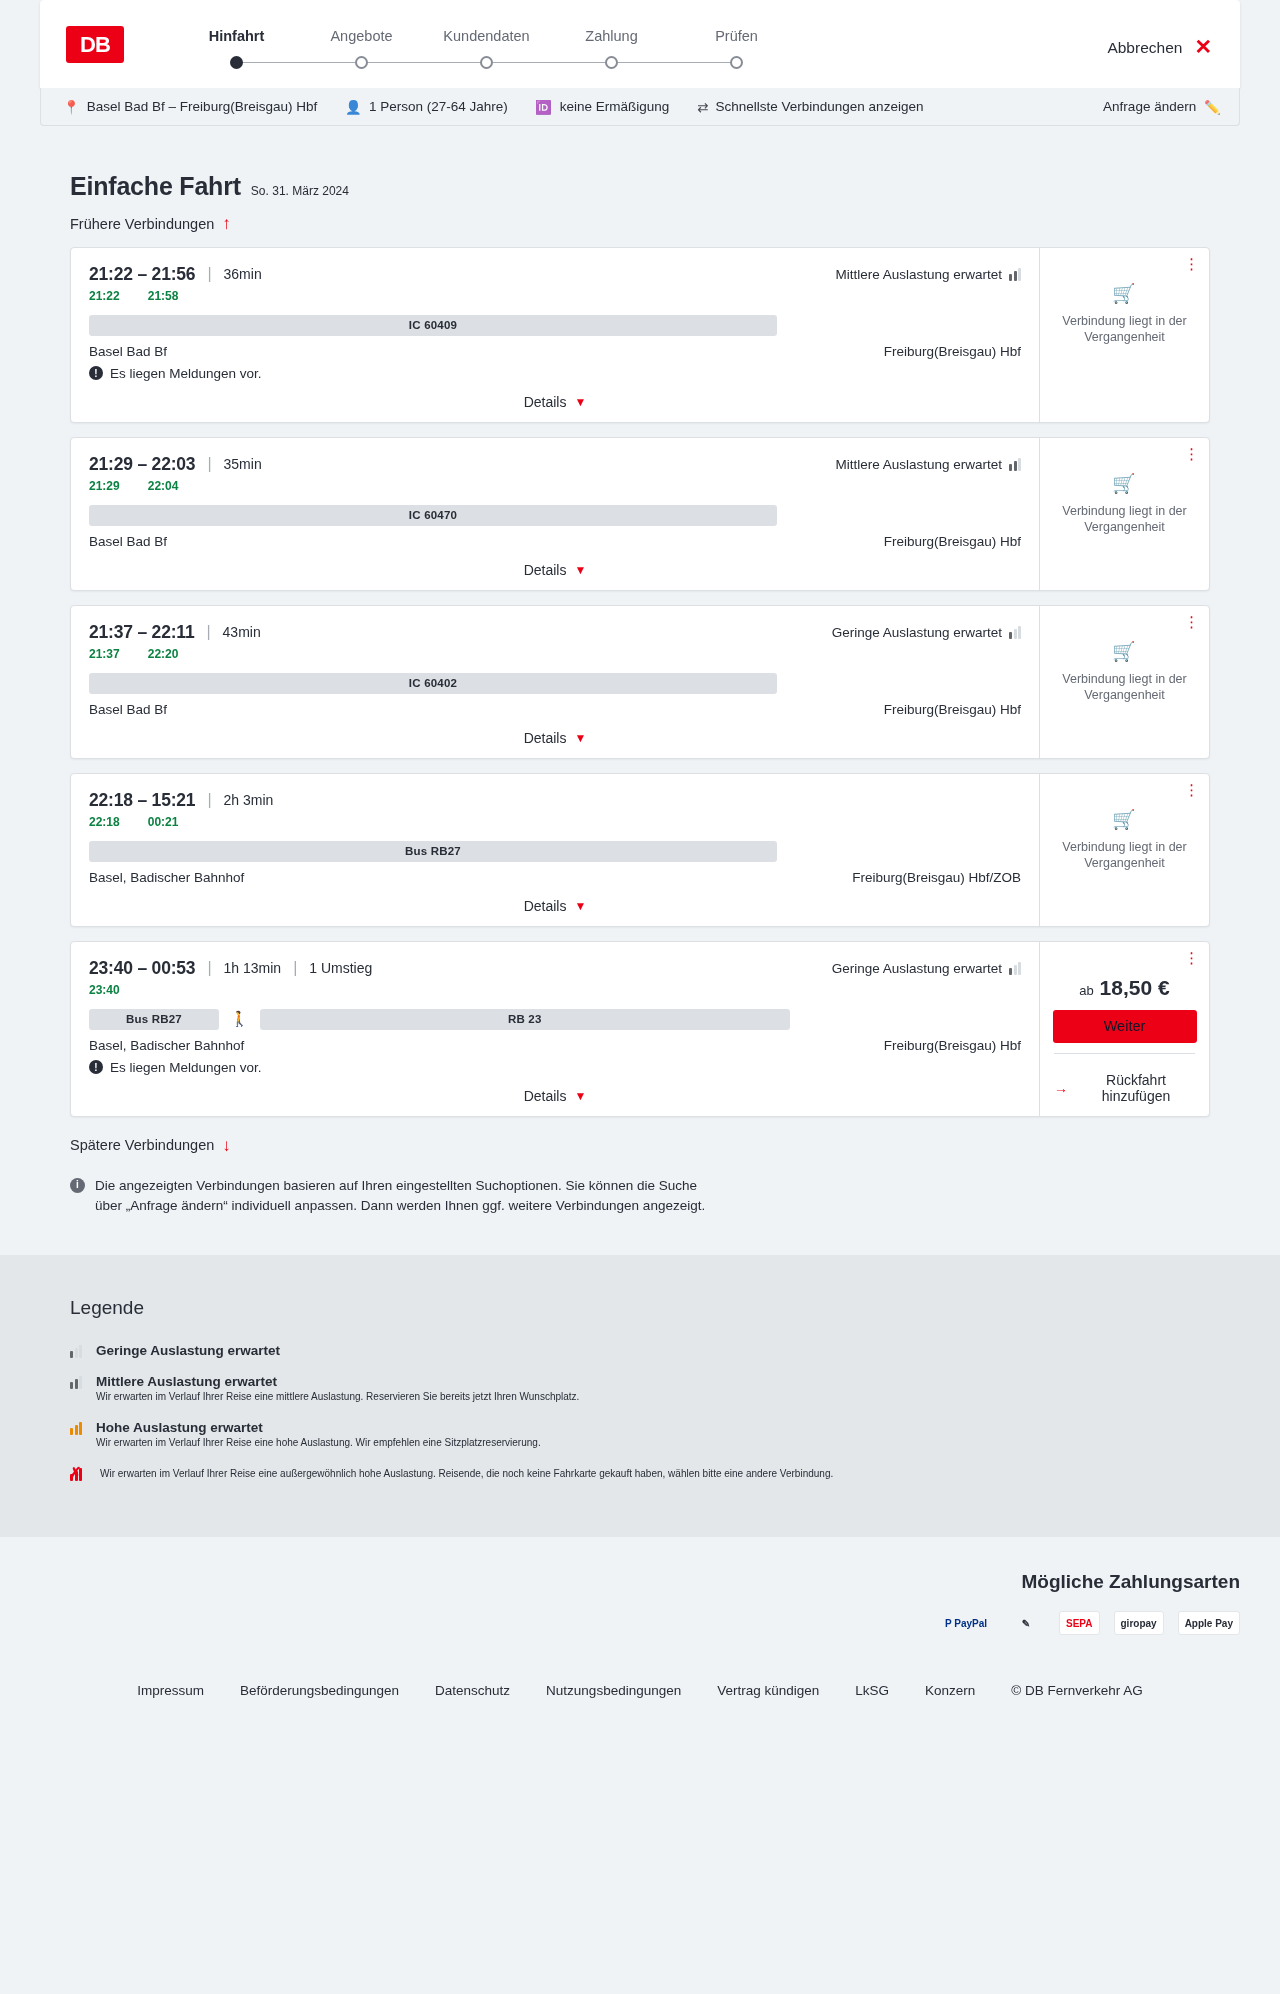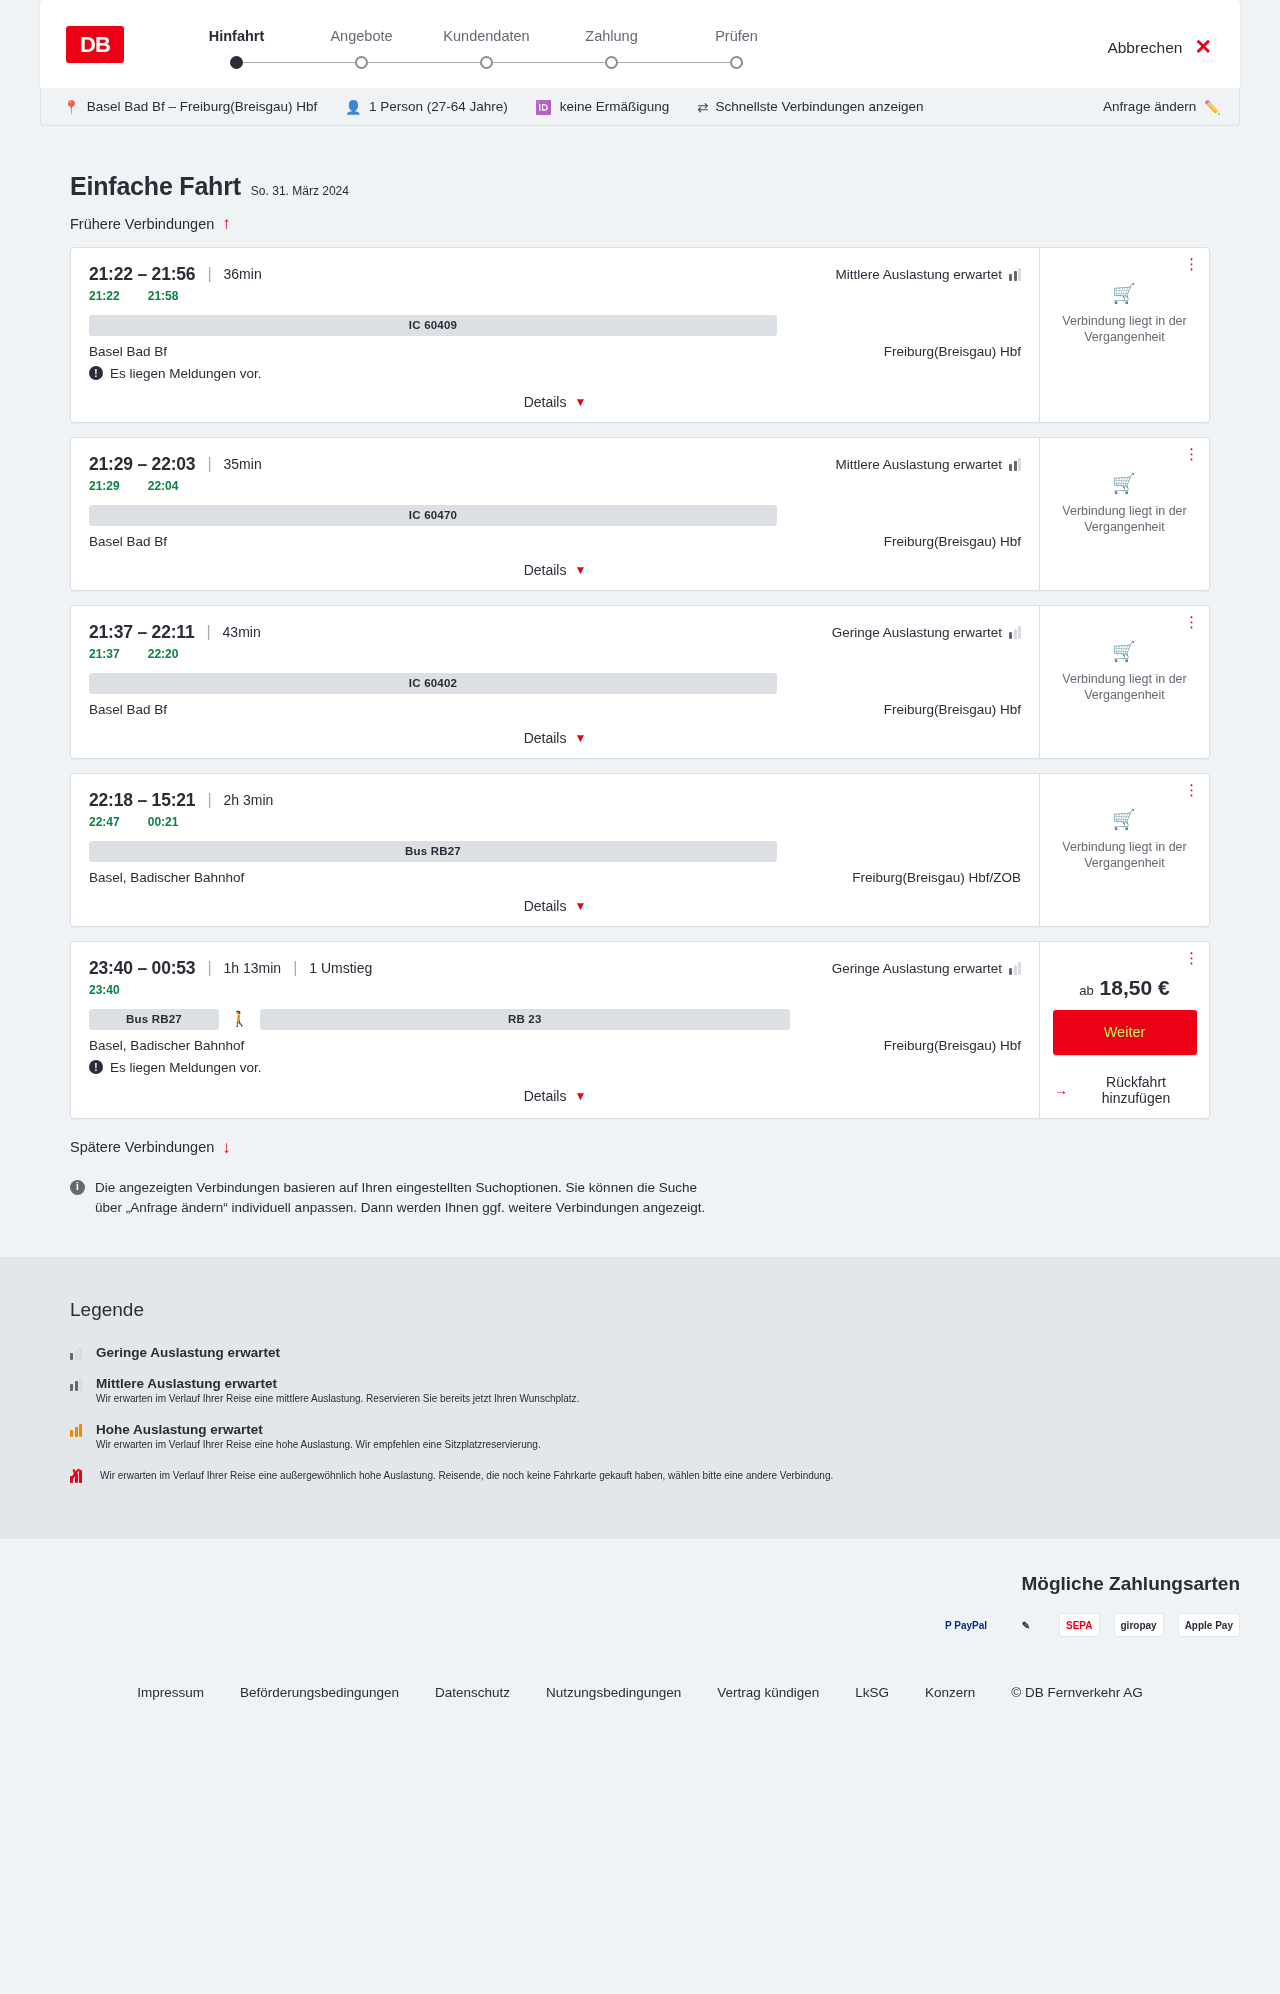--- a/index.html
+++ b/index.html
@@ -152,22 +152,22 @@
   }
   .kebab {
     position:absolute; right:10px; top:8px; color:#ec0016;
     font-size:15px; line-height:1; letter-spacing:0; cursor:pointer;
   }
   .cart { font-size:19px; margin-top:22px; color:#646973; }
   .past { font-size:12.5px; color:#646973; margin-top:8px; line-height:1.35; }
   .price { font-size:21px; font-weight:bold; margin-top:22px; }
   .price .ab { font-size:13px; font-weight:normal; }
   .weiter {
-    margin-top:10px; background:#ec0016; color:#bef264; border:none;
-    width:144px; height:45px; border-radius:3px; font-size:14.5px; cursor:pointer;
+    margin-top:10px; background:#ec0016; color:#0f172a; border:none;
+    width:144px; height:33px; border-radius:3px; font-size:14.5px; cursor:pointer;
     font-family:"Liberation Sans", sans-serif;
   }
   .ret {
     margin-top:auto; padding-top:18px; font-size:14px;
     display:flex; align-items:center; gap:9px; cursor:pointer;
     border-top:1px solid #dcdfe3; width:100%; justify-content:center;
     margin-bottom:-2px; padding-bottom:2px;
   }
   .ret .arr { color:#ec0016; }
 
@@ -416,21 +416,21 @@
           </div>
         </div>
         <div class="card">
           <div class="card-main">
             <div class="row1">
               <span class="times">22:18 – 15:21</span>
               <span class="sep">|</span>
               <span class="dur">2h 3min</span>
             </div>
             <div class="row2">
-              <span>22:47</span>
+              <span>22:18</span>
               <span class="t2">00:21</span>
             </div>
             <div class="legs">
               <div class="leg" style="width:688px">Bus RB27</div>
             </div>
             <div class="stations">
               <span>Basel, Badischer Bahnhof</span>
               <span>Freiburg(Breisgau) Hbf/ZOB</span>
             </div>
             <div class="details">

